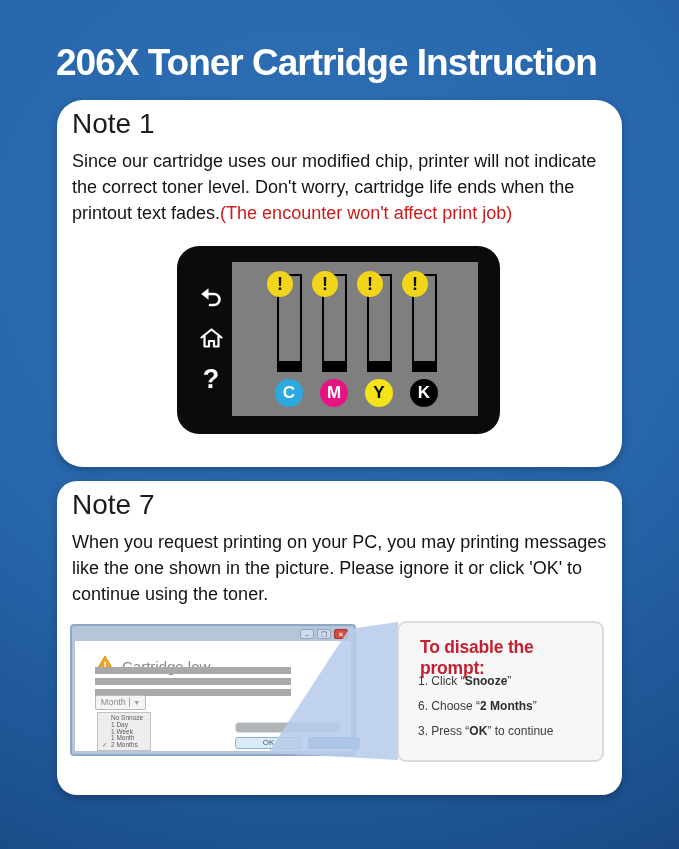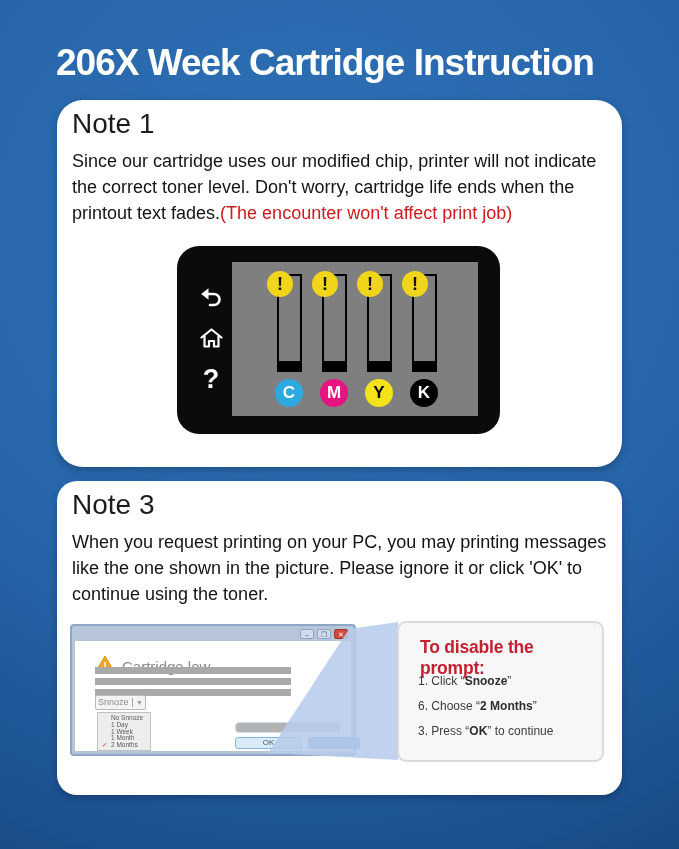--- a/index.html
+++ b/index.html
@@ -111,21 +111,21 @@
   }
   .callout-steps{position:absolute;left:19px;top:46px;font-size:12px;color:#3d3d3d;}
   .callout-step{line-height:25px;white-space:nowrap;}
   .callout-step b{color:#2e2e2e;}
 </style>
 </head>
 <body>
 
 <div class="stage">
 
-  <h1 class="page-title">206X Week Cartridge Instruction</h1>
+  <h1 class="page-title">206X Toner Cartridge Instruction</h1>
 
   <div class="card card1">
     <h2 class="note-title">Note 1</h2>
     <p class="note-body"><span>Since our cartridge uses our modified chip, printer will not indicate the correct toner level. Don't worry, cartridge life ends when the printout text fades.</span><span class="red-inline">(The encounter won't affect print job)</span></p>
 
     <div class="printer-panel">
       <div class="printer-nav">
         <span class="nav-ic nav-back">
           <svg width="24" height="22" viewBox="0 0 24 22">
             <path d="M5 8 h10 a5.5 5.5 0 0 1 0 11 h-4" fill="none" stroke="#fff" stroke-width="2.6" stroke-linecap="round"></path>
@@ -168,41 +168,41 @@
             <div class="level-bar" style="left: 3px;">
               <div class="level-fill" style="height: 9px;"></div>
             </div>
             <div class="cart-dot" style="left: 1px; background: rgb(0, 0, 0); color: rgb(255, 255, 255);">K</div>
           </div>
         </div>
     </div>
   </div>
 
   <div class="card card2">
-    <h2 class="note-title">Note 3</h2>
+    <h2 class="note-title">Note 7</h2>
     <p class="note-body">When you request printing on your PC, you may printing messages like the one shown in the picture. Please ignore it or click 'OK' to continue using the toner.</p>
 
     <div class="dialog">
       <div class="titlebar">
           <div class="win-btn" style="right: 40px;">–</div>
           <div class="win-btn" style="right: 23px;">❐</div>
           <div class="win-btn close" style="right: 6px;">✕</div>
         </div>
       <div class="dialog-body">
         <span class="warn-tri">
           <svg width="22" height="19" viewBox="0 0 22 19">
             <path d="M11 1 L21 18 H1 Z" fill="#f0a41f" stroke="#e29312" stroke-width="1" stroke-linejoin="round"></path>
             <text x="11" y="15" text-anchor="middle" font-size="11" font-weight="bold" fill="#ffffff" font-family="Liberation Sans, sans-serif">!</text>
           </svg>
         </span>
         <span class="cartlow-label">Cartridge low</span>
         <div class="gline" style="top:26px"></div>
         <div class="gline" style="top:37px"></div>
         <div class="gline" style="top:48px"></div>
-        <div class="snooze-btn"><span>Snnoze</span> | <span class="snooze-caret">▼</span></div>
+        <div class="snooze-btn"><span>Month</span> | <span class="snooze-caret">▼</span></div>
         <div class="dropdown">
 
         <div class="dd-item">No Snnoze</div>
             <div class="dd-item">1 Day</div>
             <div class="dd-item">1 Week</div>
             <div class="dd-item">1 Month</div>
             <div class="dd-item"><span class="dd-check">✓</span>2 Months</div>
           </div>
         <div class="gray-pill"></div>
         <div class="ok-btn">OK</div>

